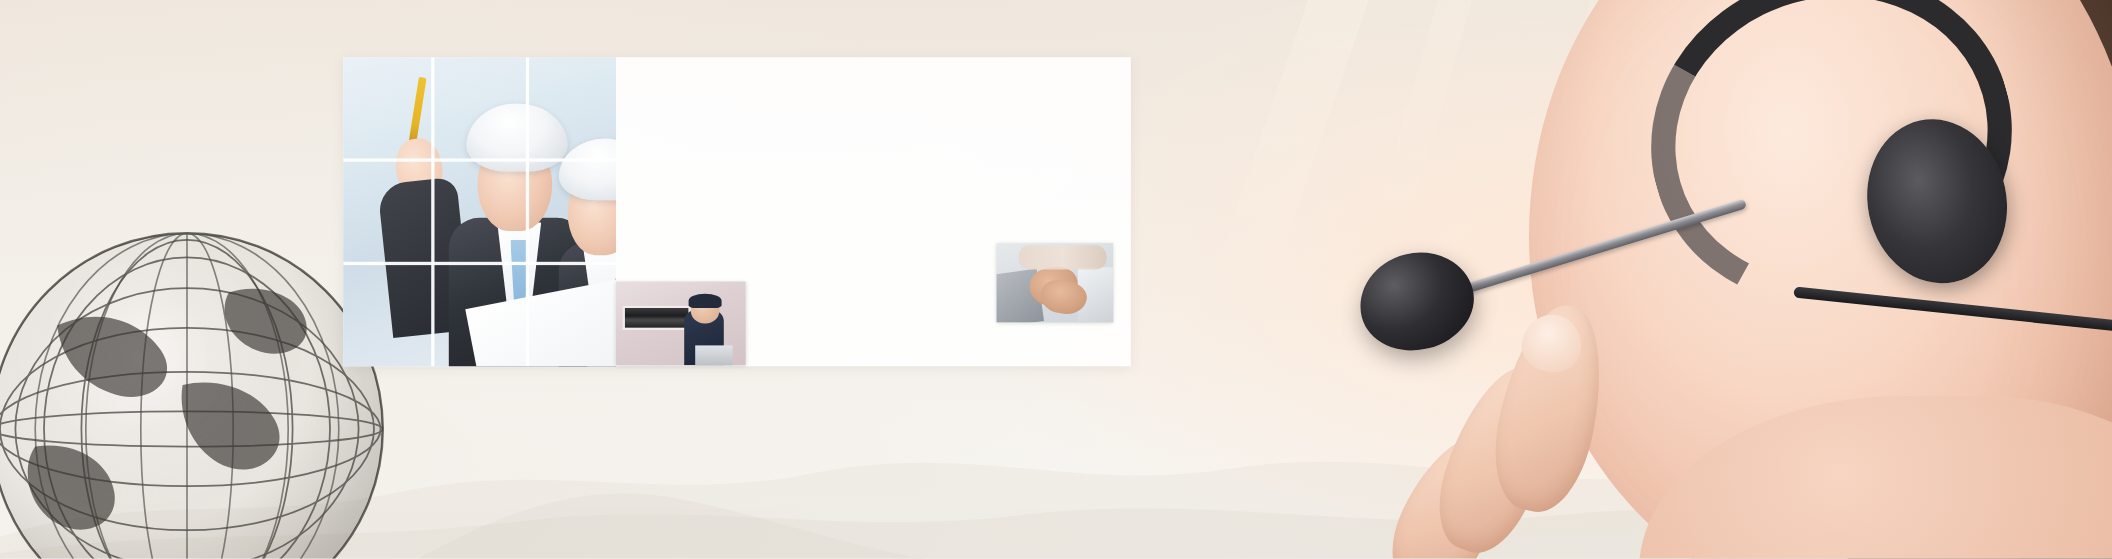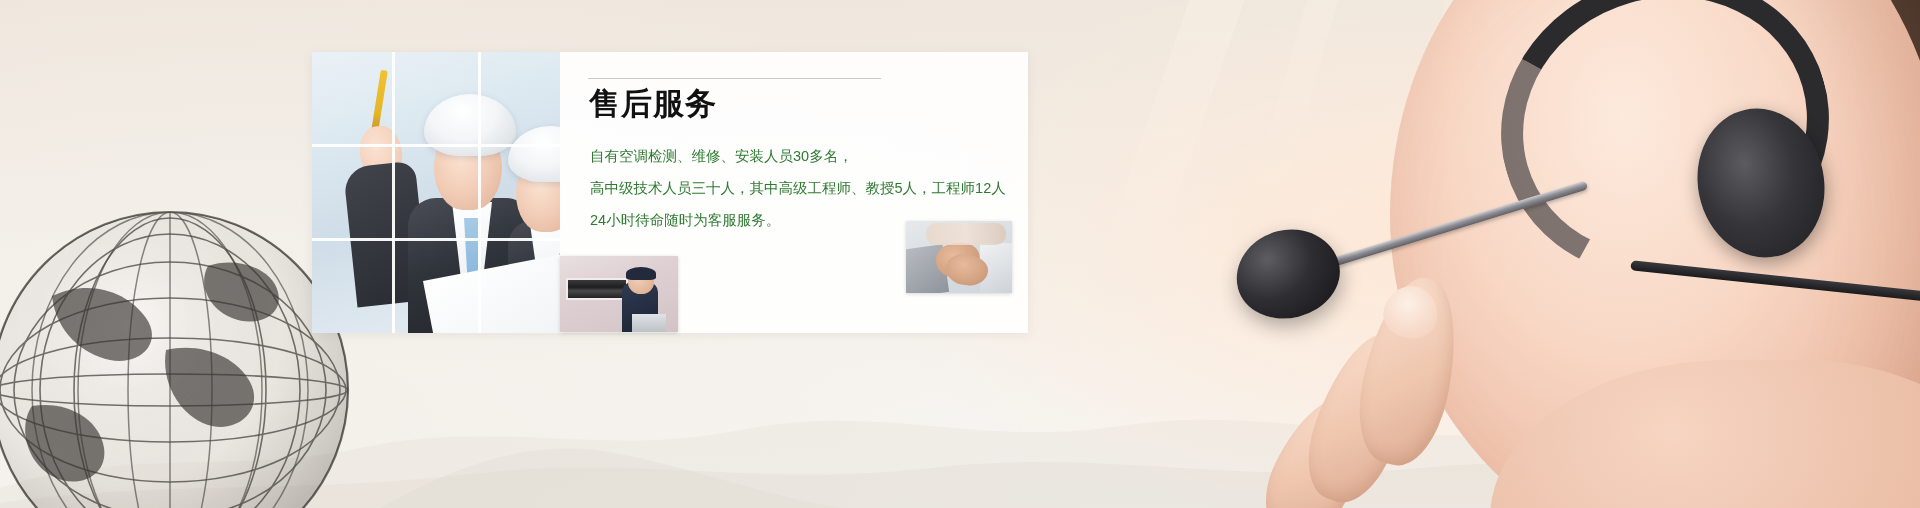--- a/index.html
+++ b/index.html
@@ -368,24 +368,15 @@
     </div>
 
     <div id="photo-handshake">
       <div class="hs-sleeve" style="left:-4px;top:26px;width:44px;height:48px;transform:rotate(-8deg);"></div>
       <div class="hs-sleeve" style="left:74px;top:22px;width:44px;height:52px;background:linear-gradient(150deg,#f0f2f4,#c9ced4);"></div>
       <div class="hs-hand" style="left:30px;top:22px;width:44px;height:34px;transform:rotate(-10deg);"></div>
       <div class="hs-hand" style="left:40px;top:34px;width:42px;height:30px;transform:rotate(8deg);"></div>
       <div style="position:absolute;left:20px;top:2px;width:80px;height:22px;background:linear-gradient(90deg,#e9d6c6,#f1e2d5,#dcc7b6);opacity:.8;border-radius:10px;"></div>
     </div>
 
-    <div id="text-block">
-      <div id="divider"></div>
-      <h1 id="title">售后服务</h1>
-      <div id="paras">
-        <div class="para">自有空调检测、维修、安装人员30多名，</div>
-        <div class="para">高中级技术人员三十人，其中高级工程师、教授5人，工程师12人</div>
-        <div class="para">24小时待命随时为客服服务。</div>
-      </div>
-    </div>
 
   </div>
 </div>
 
 </body></html>

